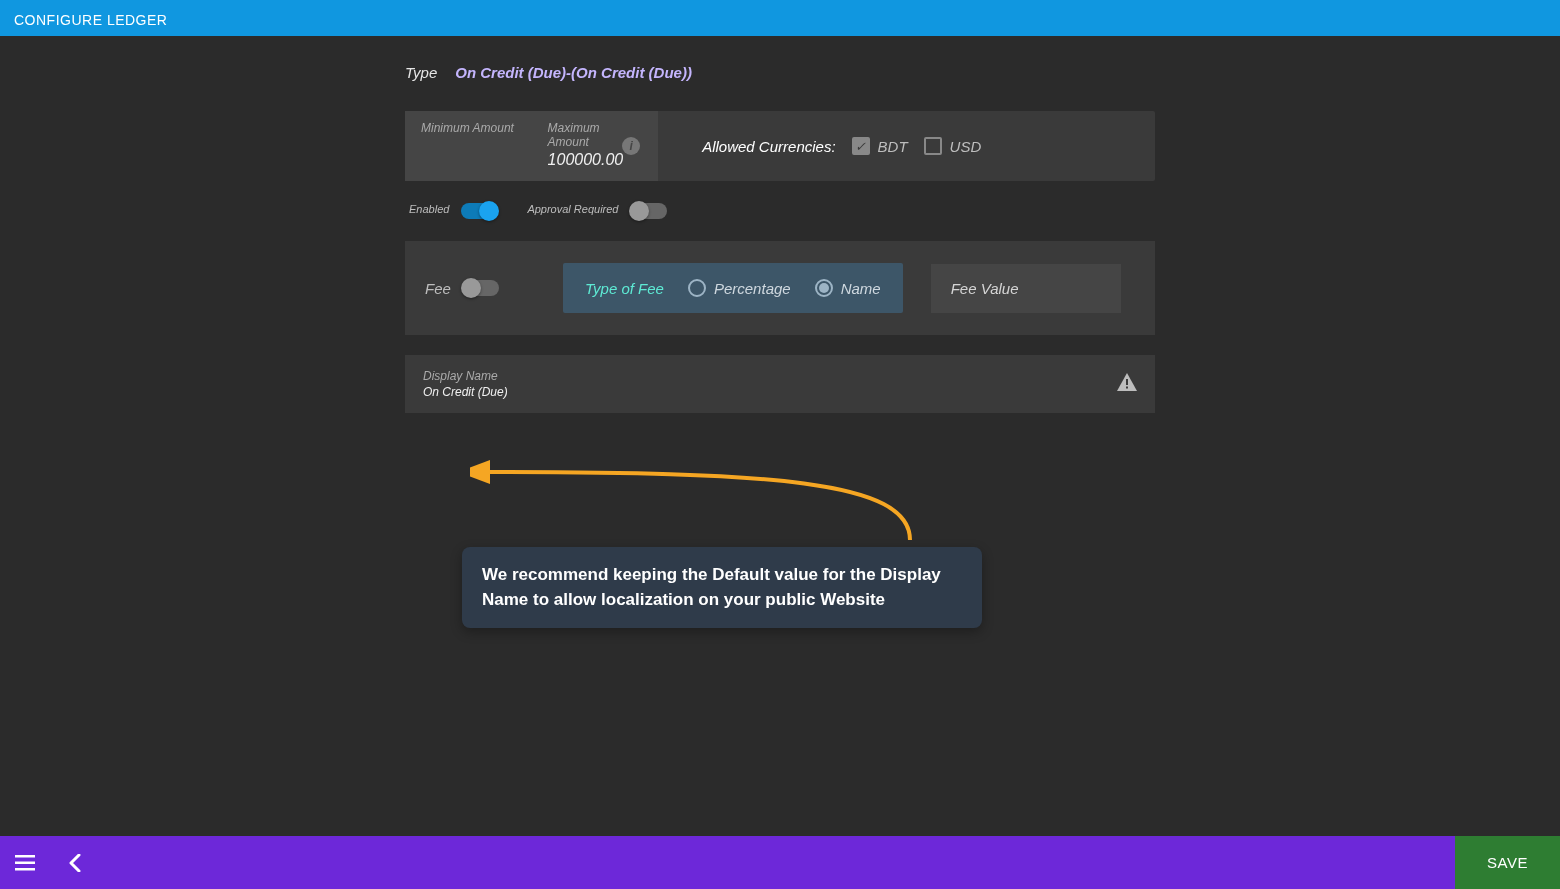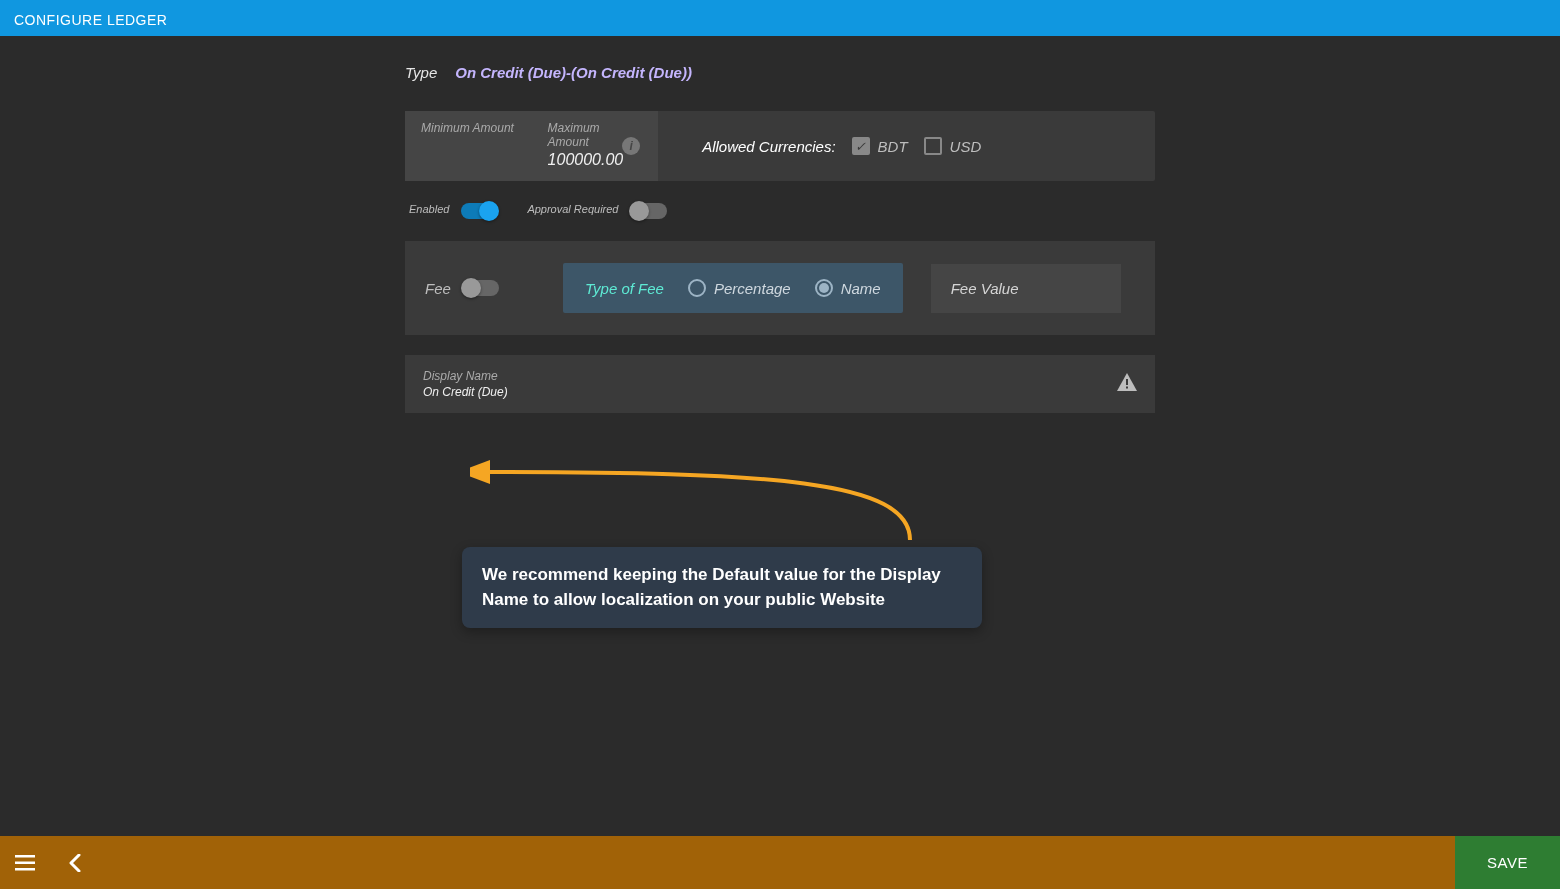--- a/index.html
+++ b/index.html
@@ -33,21 +33,21 @@
   .fee-type-box { background: #3d5668; border-radius: 2px; padding: 16px 22px; display: flex; align-items: center; gap: 24px; }
   .fee-type-box .t { color: #5eead4; font-size: 15px; }
   .radio { display: inline-flex; align-items: center; gap: 8px; color: #cfd8df; font-size: 15px; }
   .radio .circ { width: 18px; height: 18px; border: 2px solid #9db4c5; border-radius: 50%; display: inline-flex; align-items: center; justify-content: center; }
   .radio.sel .circ::after { content: ""; width: 10px; height: 10px; background: #9db4c5; border-radius: 50%; }
   .fee-value-box { background: #454545; padding: 16px 20px; color: #d4d4d4; font-size: 15px; min-width: 190px; }
   .display-panel { background: #3a3a3a; margin-top: 20px; padding: 14px 18px; position: relative; }
   .display-panel .fl { font-size: 12px; color: #aaa; }
   .display-panel .fv { font-size: 12px; color: #f0f0f0; margin-top: 2px; }
   .warn-icon { position: absolute; right: 18px; top: 50%; transform: translateY(-50%); color: #bdbdbd; }
-  .footer-bar { position: absolute; bottom: 0; left: 0; right: 0; height: 53px; background: #a16207; display: flex; align-items: center; color: #fff; margin-top: 45px; }
+  .footer-bar { position: absolute; bottom: 0; left: 0; right: 0; height: 53px; background: #6d28d9; display: flex; align-items: center; color: #fff; margin-top: 45px; }
   .footer-bar .iconbtn { width: 50px; height: 53px; display: flex; align-items: center; justify-content: center; cursor: pointer; }
   .save-btn { margin-left: auto; height: 53px; width: 105px; background: #2e7d32; color: #fff; display: flex; align-items: center; justify-content: center; font-size: 15px; letter-spacing: 0.5px; cursor: pointer; }
 
   
   .callout { position: absolute; left: 462px; top: 533px; width: 520px; background: #2f3b4a; color: #fff; padding: 16px 20px; font-size: 17px; line-height: 1.45; font-weight: 600; border-radius: 8px; box-shadow: 0 4px 12px rgba(0,0,0,0.3); margin-top: 14px; }
   .arrow-svg { position: absolute; pointer-events: none; }
 </style>
 </head>
 <body>
 

